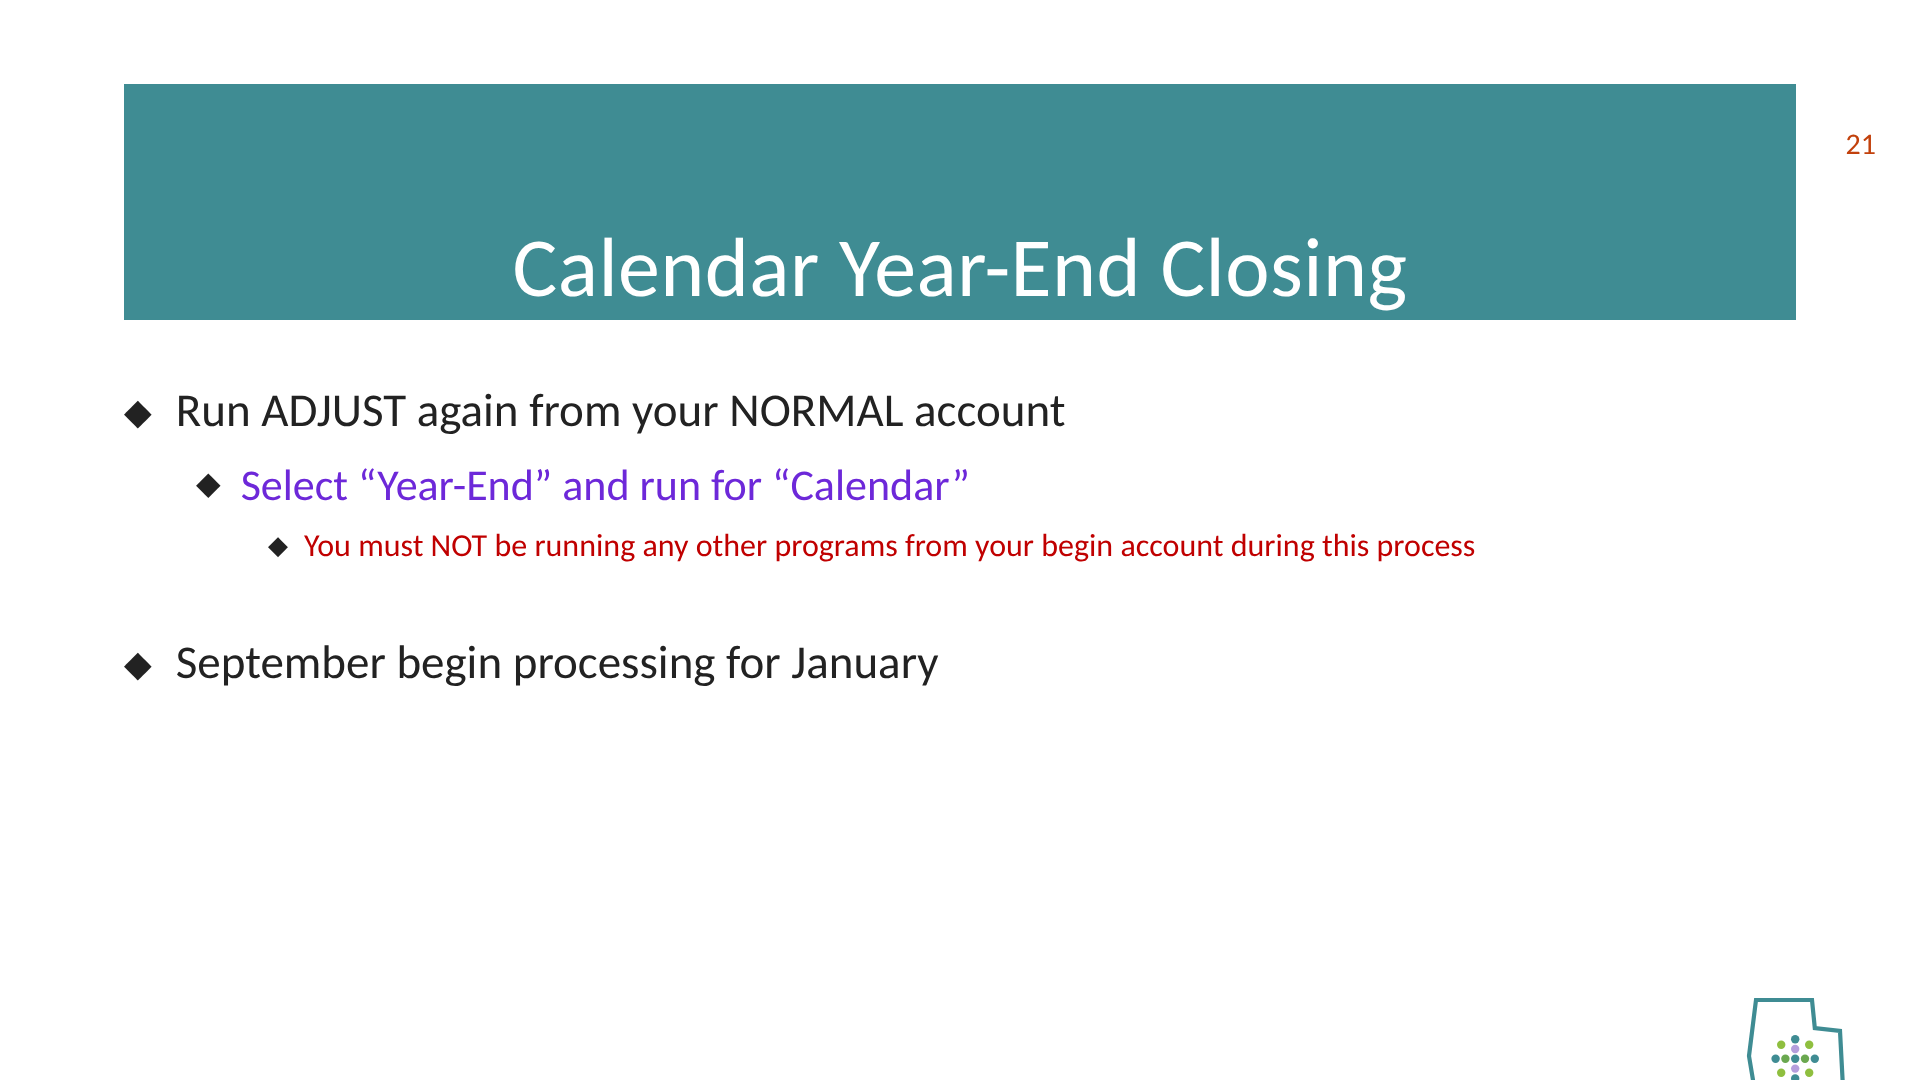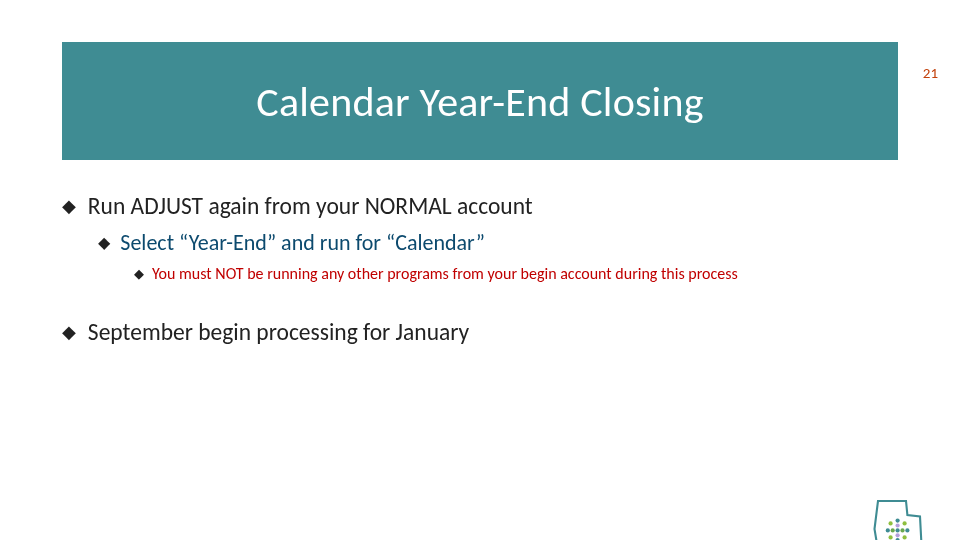--- a/index.html
+++ b/index.html
@@ -1,27 +1,27 @@
 <!DOCTYPE html>
 <html><head>
 <meta charset="utf-8">
 <style>
   * { box-sizing: border-box; margin: 0; padding: 0; }
   html, body { width: 960px; height: 540px; font-family: Calibri, "Segoe UI", Arial, sans-serif; background: #fff; color: #222; }
   .slide { position: relative; width: 960px; height: 540px; }
   .slide-number { position: absolute; top: 22px; right: 22px; font-size: 15px; color: #c2410c; }
-  .title-band { background: #3f8c93; color: #fff; margin: 42px 62px 0 62px; height: 118px; display: flex; align-items: center; justify-content: center; }
+  .title-band { background: #3f8c93; color: #fff; margin: 42px 62px 0 62px; height: 118px; display: flex; align-items: flex-end; justify-content: center; }
   .title-band h1 { font-weight: 400; font-size: 42px; letter-spacing: 0.2px; color: #fff; }
   .body { padding: 30px 62px 0 62px; }
   .lvl1 { display: flex; align-items: flex-start; margin-bottom: 6px; }
   .lvl1 .bullet { font-size: 18px; line-height: 32px; margin-right: 12px; }
   .lvl1 .text { font-size: 23.5px; line-height: 32px; color: #222; text-align: center; }
   .lvl2 { display: flex; align-items: flex-start; margin-left: 36px; margin-bottom: 4px; }
   .lvl2 .bullet { font-size: 16px; line-height: 30px; margin-right: 10px; }
-  .lvl2 .text { font-size: 22px; line-height: 30px; color: #0c4a6e; }
+  .lvl2 .text { font-size: 22px; line-height: 30px; color: #6d28d9; }
   .lvl3 { display: flex; align-items: flex-start; margin-left: 72px; margin-bottom: 10px; }
   .lvl3 .bullet { font-size: 13px; line-height: 24px; margin-right: 8px; }
   .lvl3 .text { font-size: 16px; line-height: 24px; }
   .red { color: #c00000; }
   .gap { height: 20px; }
   .logo { position: absolute; right: 26px; bottom: 14px; }
 </style>
 </head>
 <body>
 

